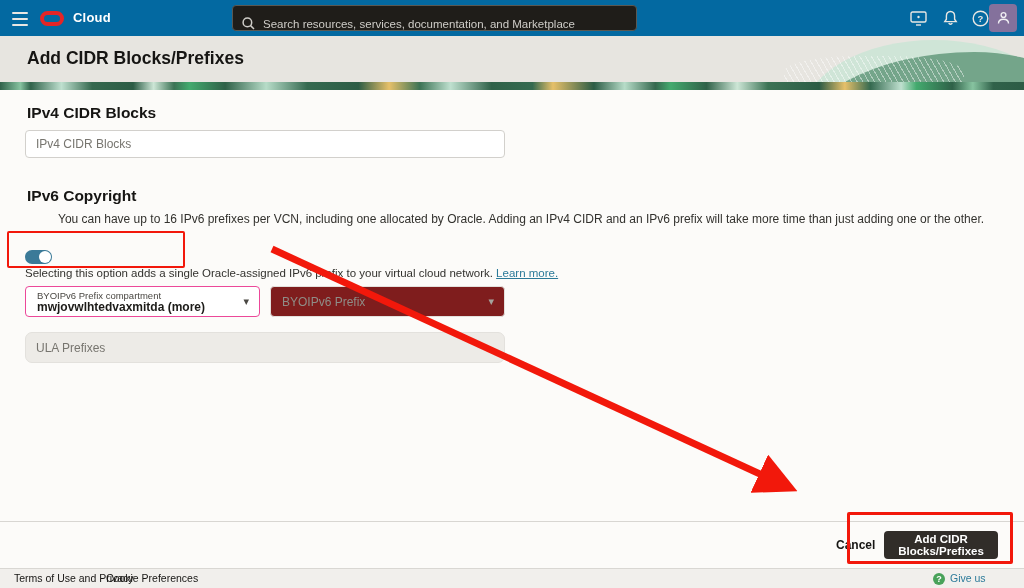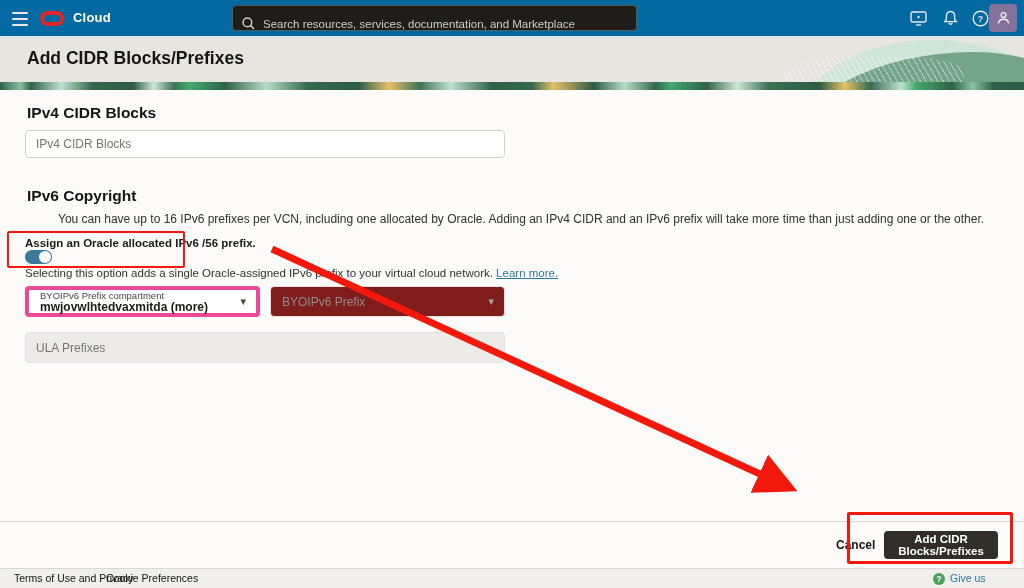--- a/index.html
+++ b/index.html
@@ -44,21 +44,21 @@
   .text-input::placeholder { color:#77756f; opacity:1; }
   .text-input:disabled { background:#edebe7; border-color:#e3e1dd; }
   .para { position:absolute; left:27px; font-size:12px; color:#33322e;margin-left:31px; }
   .toggle-label { position:absolute; left:25px; top:237px; font-size:11.5px; font-weight:600; color:#1c1b18; }
   .toggle { position:absolute; left:25px; top:250px; width:27px; height:14px; background:#3b7a98; border-radius:8px; cursor:pointer; }
   .toggle .knob { position:absolute; right:1px; top:1px; width:12px; height:12px; background:#fff; border-radius:50%; }
   .help-line { position:absolute; left:25px; top:267px; font-size:11.5px; color:#33322e; }
   .link { color:#2b7a99; text-decoration:underline; cursor:pointer; }
   .select { position:absolute; top:286px; height:31px; border-radius:4px; display:flex; align-items:center; cursor:pointer; }
   .select .caret { margin-left:auto; font-size:11px; color:#4a4843; padding-right:10px; }
-  .sel-enabled { left:25px; width:235px; background:#fff; border:4px solid #ec4899; padding-left:11px; }
+  .sel-enabled { left:25px; width:235px; background:#fff; border:1px solid #ec4899; padding-left:11px; }
   .sel-enabled .lbl { font-size:9.5px; color:#4a4843; line-height:11px; }
   .sel-enabled .val { font-size:12px; font-weight:bold; color:#1c1b18; line-height:13px; }
   .sel-disabled { left:270px; width:235px; background:#7f1d1d; border:1px solid #e3e1dd; padding-left:11px; cursor:default; }
   .sel-disabled .ph { font-size:12px; color:#8f8d87; }
   .sel-disabled .caret { color:#a5a39d; }
 
   
   .actionbar { position:absolute; top:521px; left:0; width:1024px; height:47px; border-top:1px solid #d8d6d2; background:#fcfbf9; }
   .cancel-btn { position:absolute; left:836px; top:538px; font-size:12px; font-weight:bold; color:#161513; cursor:pointer; }
   .submit-btn { position:absolute; left:884px; top:531px; width:114px; height:28px; background:#312d29; color:#fff; border:none; border-radius:4px; font-size:11.5px; font-weight:bold; font-family:inherit; cursor:pointer; }
@@ -135,41 +135,40 @@
     <div class="page-title">Add CIDR Blocks/Prefixes</div>
   </div>
   <div class="leafstrip"></div>
 
   <div class="h-section" style="top:104px;">IPv4 CIDR Blocks</div>
   <input class="text-input" style="top: 130px; width: 480px;" type="text" placeholder="IPv4 CIDR Blocks">
 
   <div class="h-section" style="top:187px;">IPv6 Copyright</div>
   <div class="para" style="top:212px; width:960px;">You can have up to 16 IPv6 prefixes per VCN, including one allocated by Oracle. Adding an IPv4 CIDR and an IPv6 prefix will take more time than just adding one or the other.</div>
 
-  <div class="toggle-label">Assign an Oracle allocated IPv6 /56 prefix.</div>
   <div class="toggle">
       <div class="knob"></div>
     </div>
 
   <div class="help-line"><span>Selecting this option adds a single Oracle-assigned IPv6 prefix to your virtual cloud network. </span><span class="link">Learn more.</span></div>
 
   <div class="select sel-enabled">
     <div>
       <div class="lbl">BYOIPv6 Prefix compartment</div>
       <div class="val">mwjovwlhtedvaxmitda (more)</div>
     </div>
     <span class="caret">▾</span>
   </div>
 
   <div class="select sel-disabled">
     <span class="ph">BYOIPv6 Prefix</span>
     <span class="caret">▾</span>
   </div>
 
-  <input class="text-input" style="top: 332px; width: 480px; height: 31px;" type="text" disabled="" placeholder="ULA Prefixes">
+  <input class="text-input" style="top: 332px; width: 480px; height: 31px; border-radius: 7px;" type="text" disabled="" placeholder="ULA Prefixes">
 
   <div class="actionbar"></div>
   <div class="cancel-btn">Cancel</div>
   <button class="submit-btn">Add CIDR Blocks/Prefixes</button>
 
   <div class="footer">
     <span class="f-item f-terms">Terms of Use and Privacy</span>
     <span class="f-item f-cookie">Cookie Preferences</span>
     <span class="f-fb-icon">?</span>
     <span class="f-item f-feedback">Give us feedback</span>

